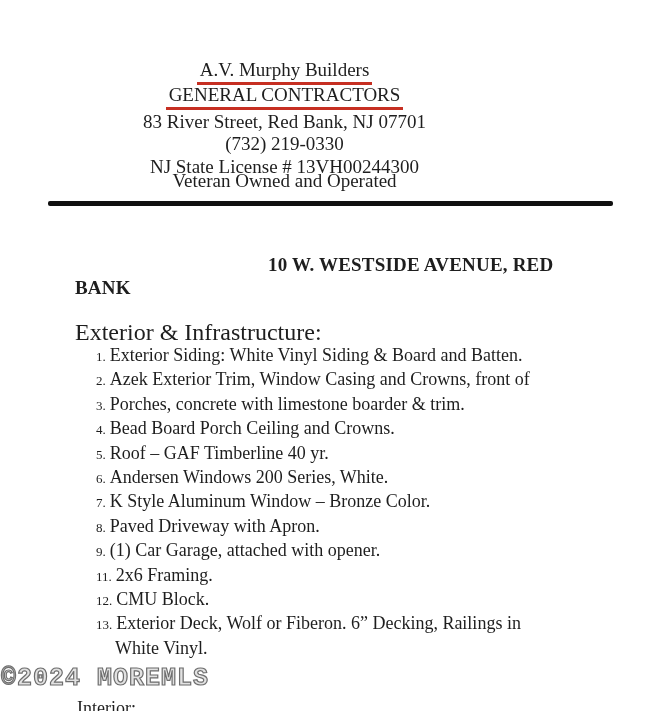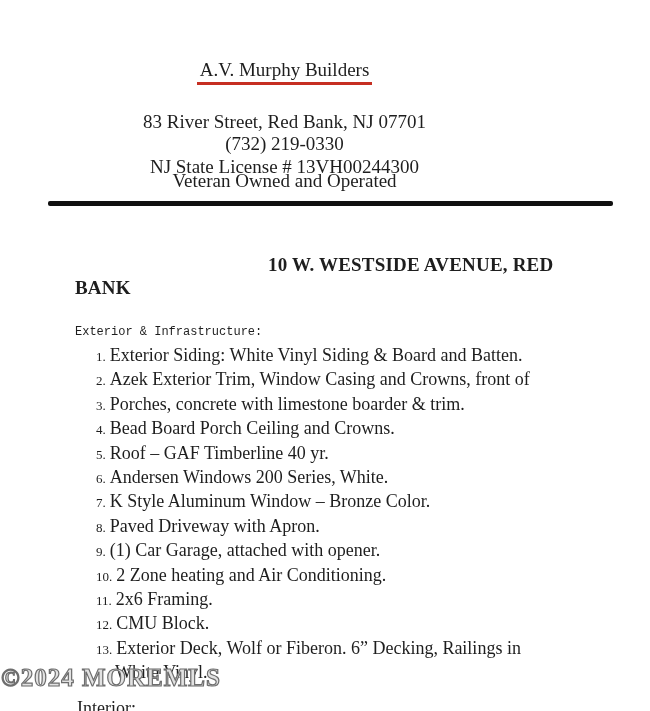--- a/index.html
+++ b/index.html
@@ -58,24 +58,23 @@
     line-height: 23px;
     letter-spacing: 0.2px;
   }
   .property-heading .ph-line { white-space: nowrap; }
   .property-heading .ph-line.first { padding-left: 193px; }
   
   .section-title {
     position: absolute;
     left: 75px;
     top: 321px;
-    font-size: 12px;
+    font-size: 24px;
     line-height: 22.4px;
     white-space: nowrap;
-    font-family: Liberation Mono, monospace;
   }
   .feature-list {
     position: absolute;
     left: 96px;
     top: 344px;
     width: 520px;
   }
   .item-line {
     font-size: 18px;
     line-height: 22.4px;
@@ -84,21 +83,21 @@
   .item-line.cont { padding-left: 19px; }
   .marker {
     font-size: 13px;
     margin-right: 4px;
   }
   
   .watermark {
     position: absolute;
     left: 1px;
     top: 664px;
-    font-family: Liberation Serif, serif;
+    font-family: Liberation Mono, monospace;
     font-size: 25px;
     font-weight: bold;
     letter-spacing: 1px;
     color: #e2e2e2;
     -webkit-text-stroke: 1.2px #6e6e6e;
     white-space: nowrap;
   }
   
   .next-section-title {
     position: absolute;
@@ -109,20 +108,23 @@
     white-space: nowrap;
   }
 </style>
 </head>
 <body>
 
 <div class="page">
 
   <div class="header-line hl-name">
     <span class="red-underlined">A.V. Murphy Builders</span>
+  </div>
+  <div class="header-line hl-type">
+    <span class="red-underlined">GENERAL CONTRACTORS</span>
   </div>
   <div class="header-line hl-address">83 River Street, Red Bank, NJ 07701</div>
   <div class="header-line hl-phone">(732) 219-0330</div>
   <div class="header-line hl-license">NJ State License # 13VH00244300</div>
   <div class="header-line hl-tagline">Veteran Owned and Operated</div>
 
   <div class="thick-rule"></div>
 
   <div class="property-heading">
     <div class="ph-line first">10 W. WESTSIDE AVENUE, RED</div>
@@ -153,23 +155,20 @@
       <div>
         <div class="item-line"><span class="marker">7.</span><span>K Style Aluminum Window – Bronze Color.</span></div>
       </div>
       <div>
         <div class="item-line"><span class="marker">8.</span><span>Paved Driveway with Apron.</span></div>
       </div>
       <div>
         <div class="item-line"><span class="marker">9.</span><span>(1) Car Garage, attached with opener.</span></div>
       </div>
       <div>
-        <div class="item-line"><span class="marker">10.</span><span>2 Zone heating and Air Conditioning.</span></div>
-      </div>
-      <div>
         <div class="item-line"><span class="marker">11.</span><span>2x6 Framing.</span></div>
       </div>
       <div>
         <div class="item-line"><span class="marker">12.</span><span>CMU Block.</span></div>
       </div>
       <div>
         <div class="item-line"><span class="marker">13.</span><span>Exterior Deck, Wolf or Fiberon. 6” Decking, Railings in</span></div>
         <div class="item-line cont"><span>White Vinyl.</span></div>
       </div>
     </div>

